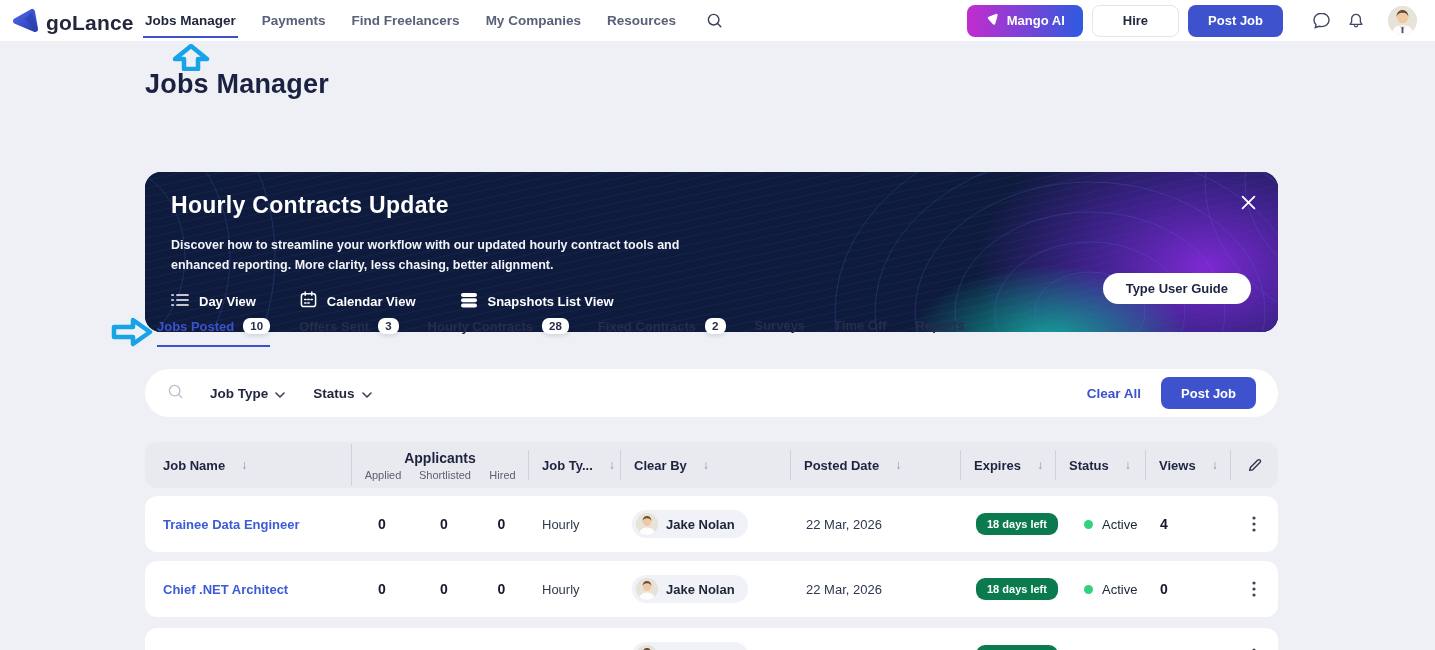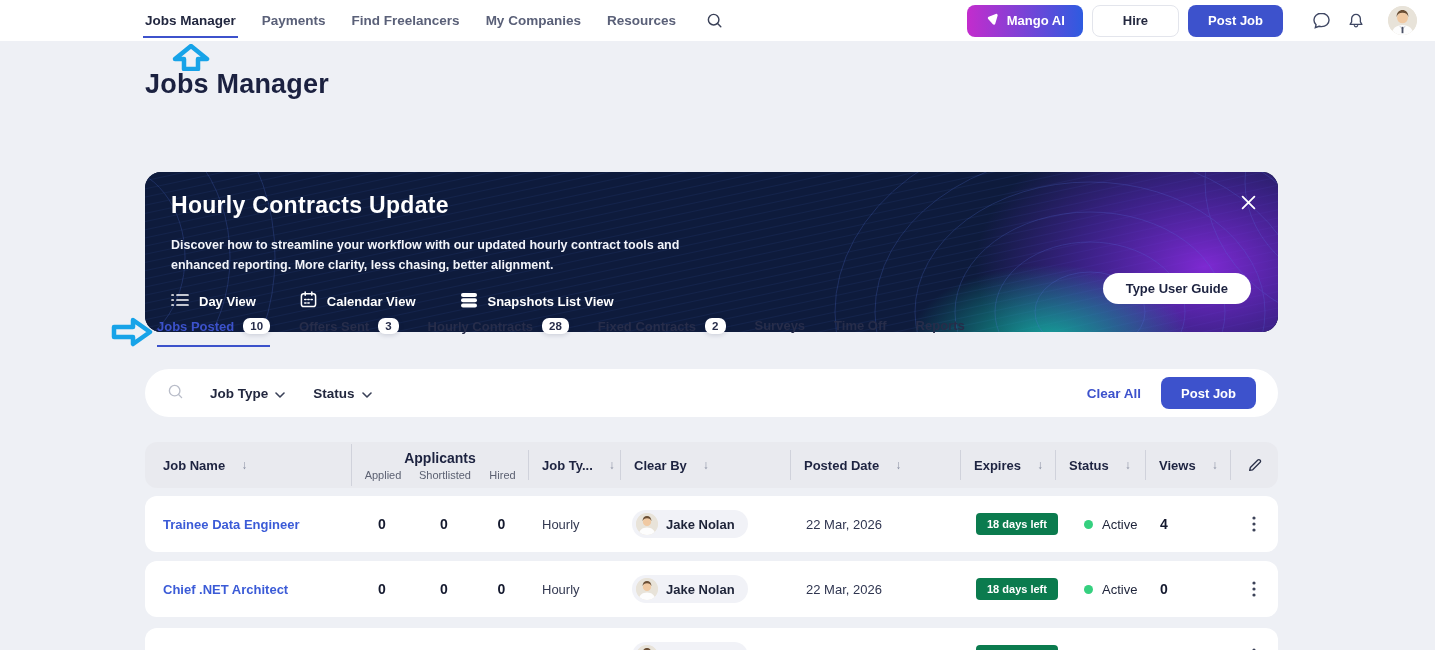--- a/index.html
+++ b/index.html
@@ -74,30 +74,45 @@
   .row-1 { top:496px; } .row-2 { top:561px; } .row-3 { top:628px; }
   .td { font-size:13px; color:#2f3550; display:flex; align-items:center; }
   .td-name { padding-left:18px; color:#3b5bd7; font-weight:700; cursor:pointer; }
   .td-num { justify-content:center; font-weight:700; color:#14192e; font-size:14px; }
   .td-type { padding-left:14px; color:#343a52; }
   .td-postedby { padding-left:12px; }
   .by-pill { display:inline-flex; align-items:center; gap:8px; background:#f1f2f7; border-radius:16px; padding:3px 13px 3px 4px; font-size:13px; font-weight:600; color:#1d2338; }
   .by-avatar { width:22px; height:22px; border-radius:50%; overflow:hidden; background:#e9e4da; }
   .td-date { padding-left:16px; }
   .td-expires { padding-left:16px; }
-  .expires-pill { background:#0b7b4e; color:#fff; font-size:11px; font-weight:700; padding:5px 11px; border-radius:4px; white-space:nowrap; }
+  .expires-pill { background:#0b7b4e; color:#fff; font-size:11px; font-weight:700; padding:5px 11px; border-radius:9px; white-space:nowrap; }
   .td-status { padding-left:29px; gap:9px; color:#20263c; }
   .status-dot { width:9px; height:9px; border-radius:50%; background:#35d07f; }
   .td-views { padding-left:15px; justify-content:flex-start; font-weight:700; color:#14192e; font-size:14px; }
   .td-menu { justify-content:center; cursor:pointer; }
 </style>
 </head>
 <body>
 
 <div class="topbar">
+  <div class="brand">
+    <span>
+      <svg width="30" height="30" viewBox="0 0 30 30">
+        <defs>
+            <linearGradient id="lg1" x1="0" y1="0" x2="1" y2="1">
+          <stop offset="0" stop-color="#4a66e8"></stop>
+              <stop offset="1" stop-color="#2b3eae"></stop>
+        </linearGradient>
+          </defs>
+        <path d="M22 6 L25 23 L6 15 Z" fill="url(#lg1)" stroke="url(#lg1)" stroke-width="6" stroke-linejoin="round"></path>
+        <path d="M22 6 L15 13 L25 23 Z" fill="#2b3eae" opacity=".55"></path>
+      </svg>
+    </span>
+    <span class="brand-text">goLance</span>
+  </div>
 
   <div class="nav-menu">
     <span class="nav-item active">Jobs Manager</span>
     <span class="nav-item">Payments</span>
     <span class="nav-item">Find Freelancers</span>
     <span class="nav-item">My Companies</span>
     <span class="nav-item">Resources</span>
     <span class="nav-search">
       <svg width="17" height="17" viewBox="0 0 20 20">
           <circle cx="9" cy="9" r="6.2" fill="none" stroke="#3a4158" stroke-width="1.7"></circle>

